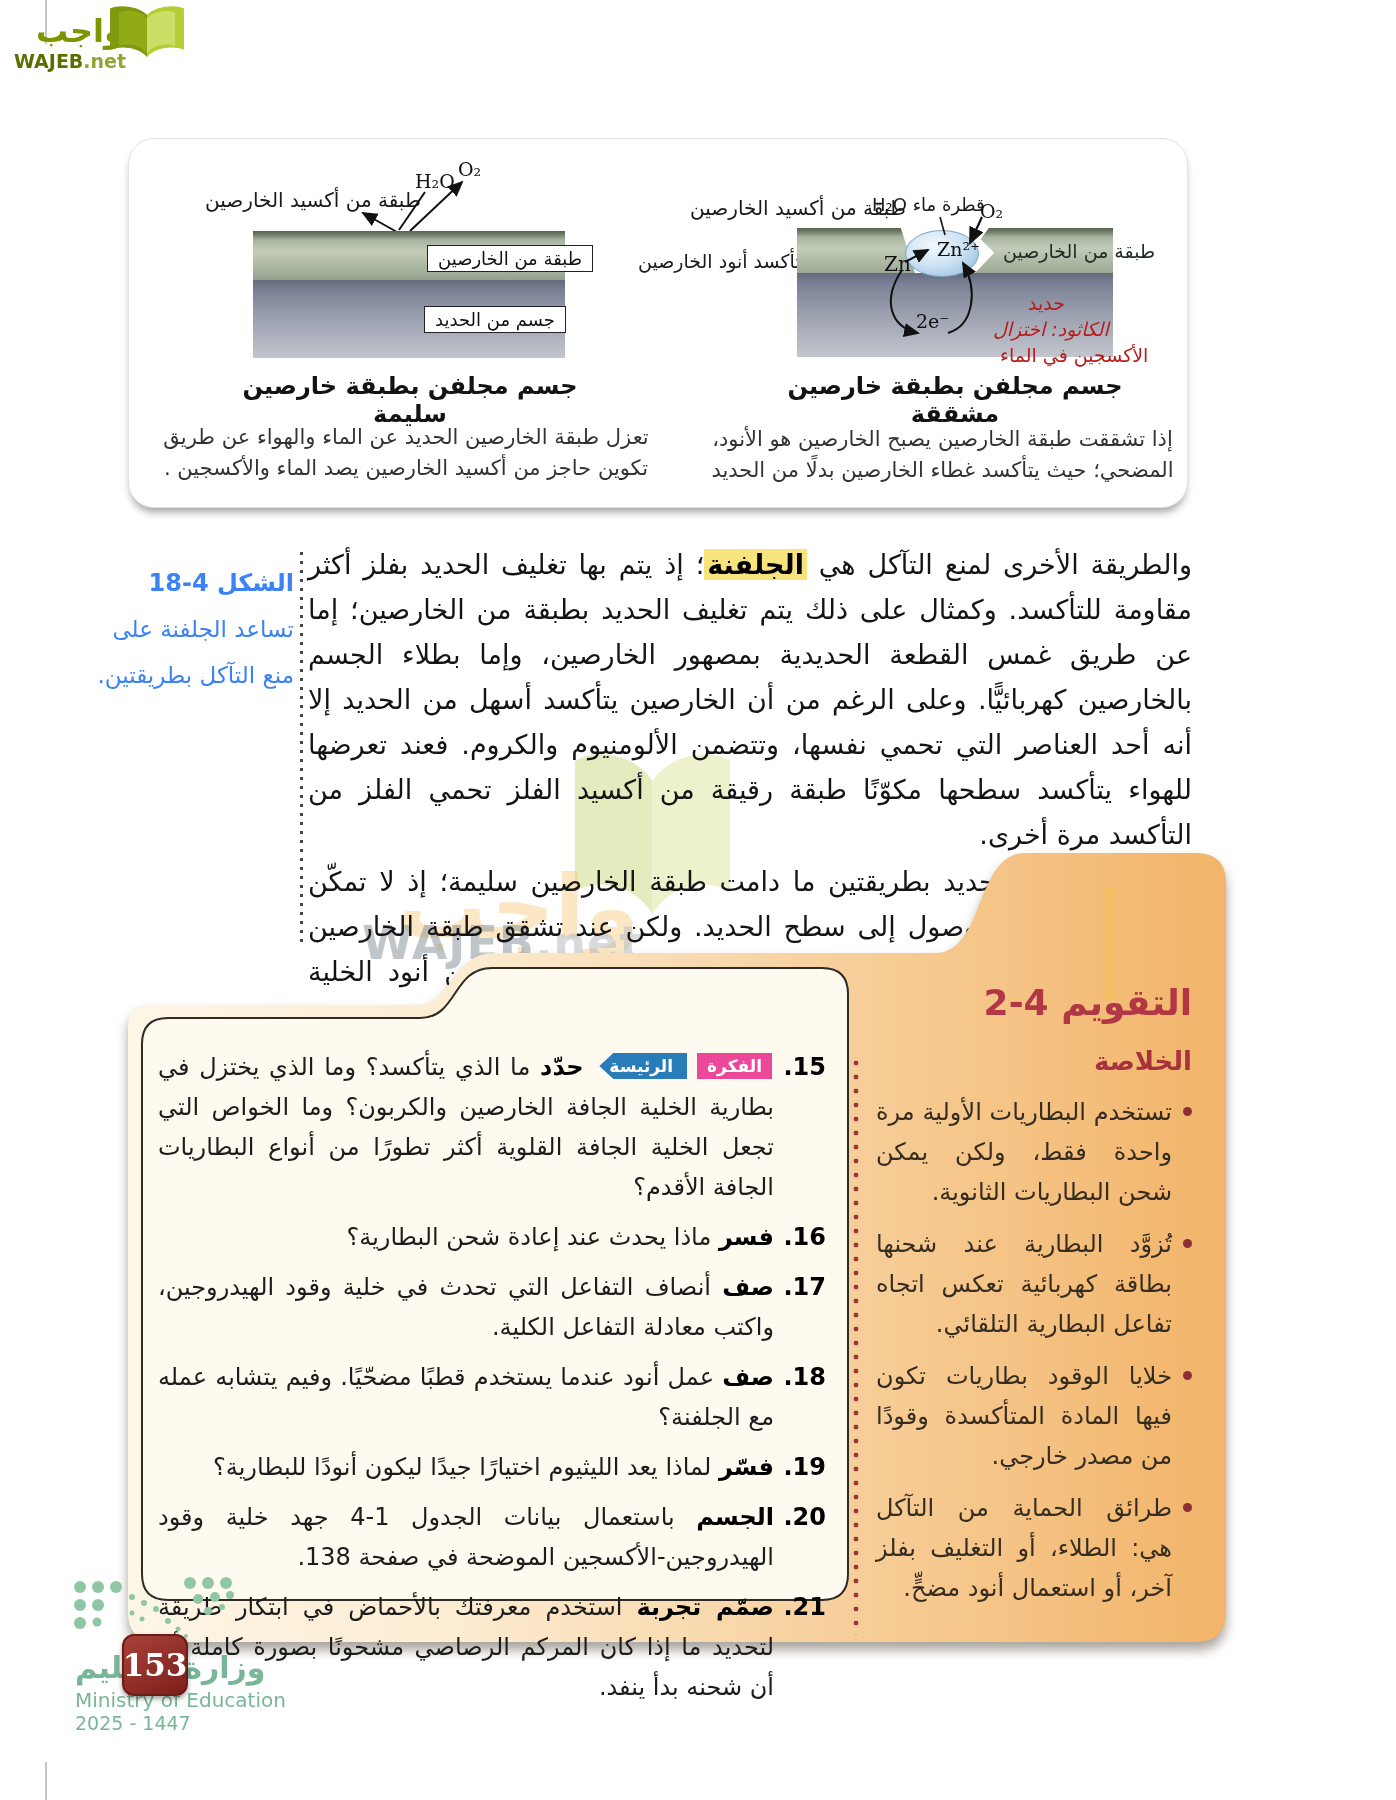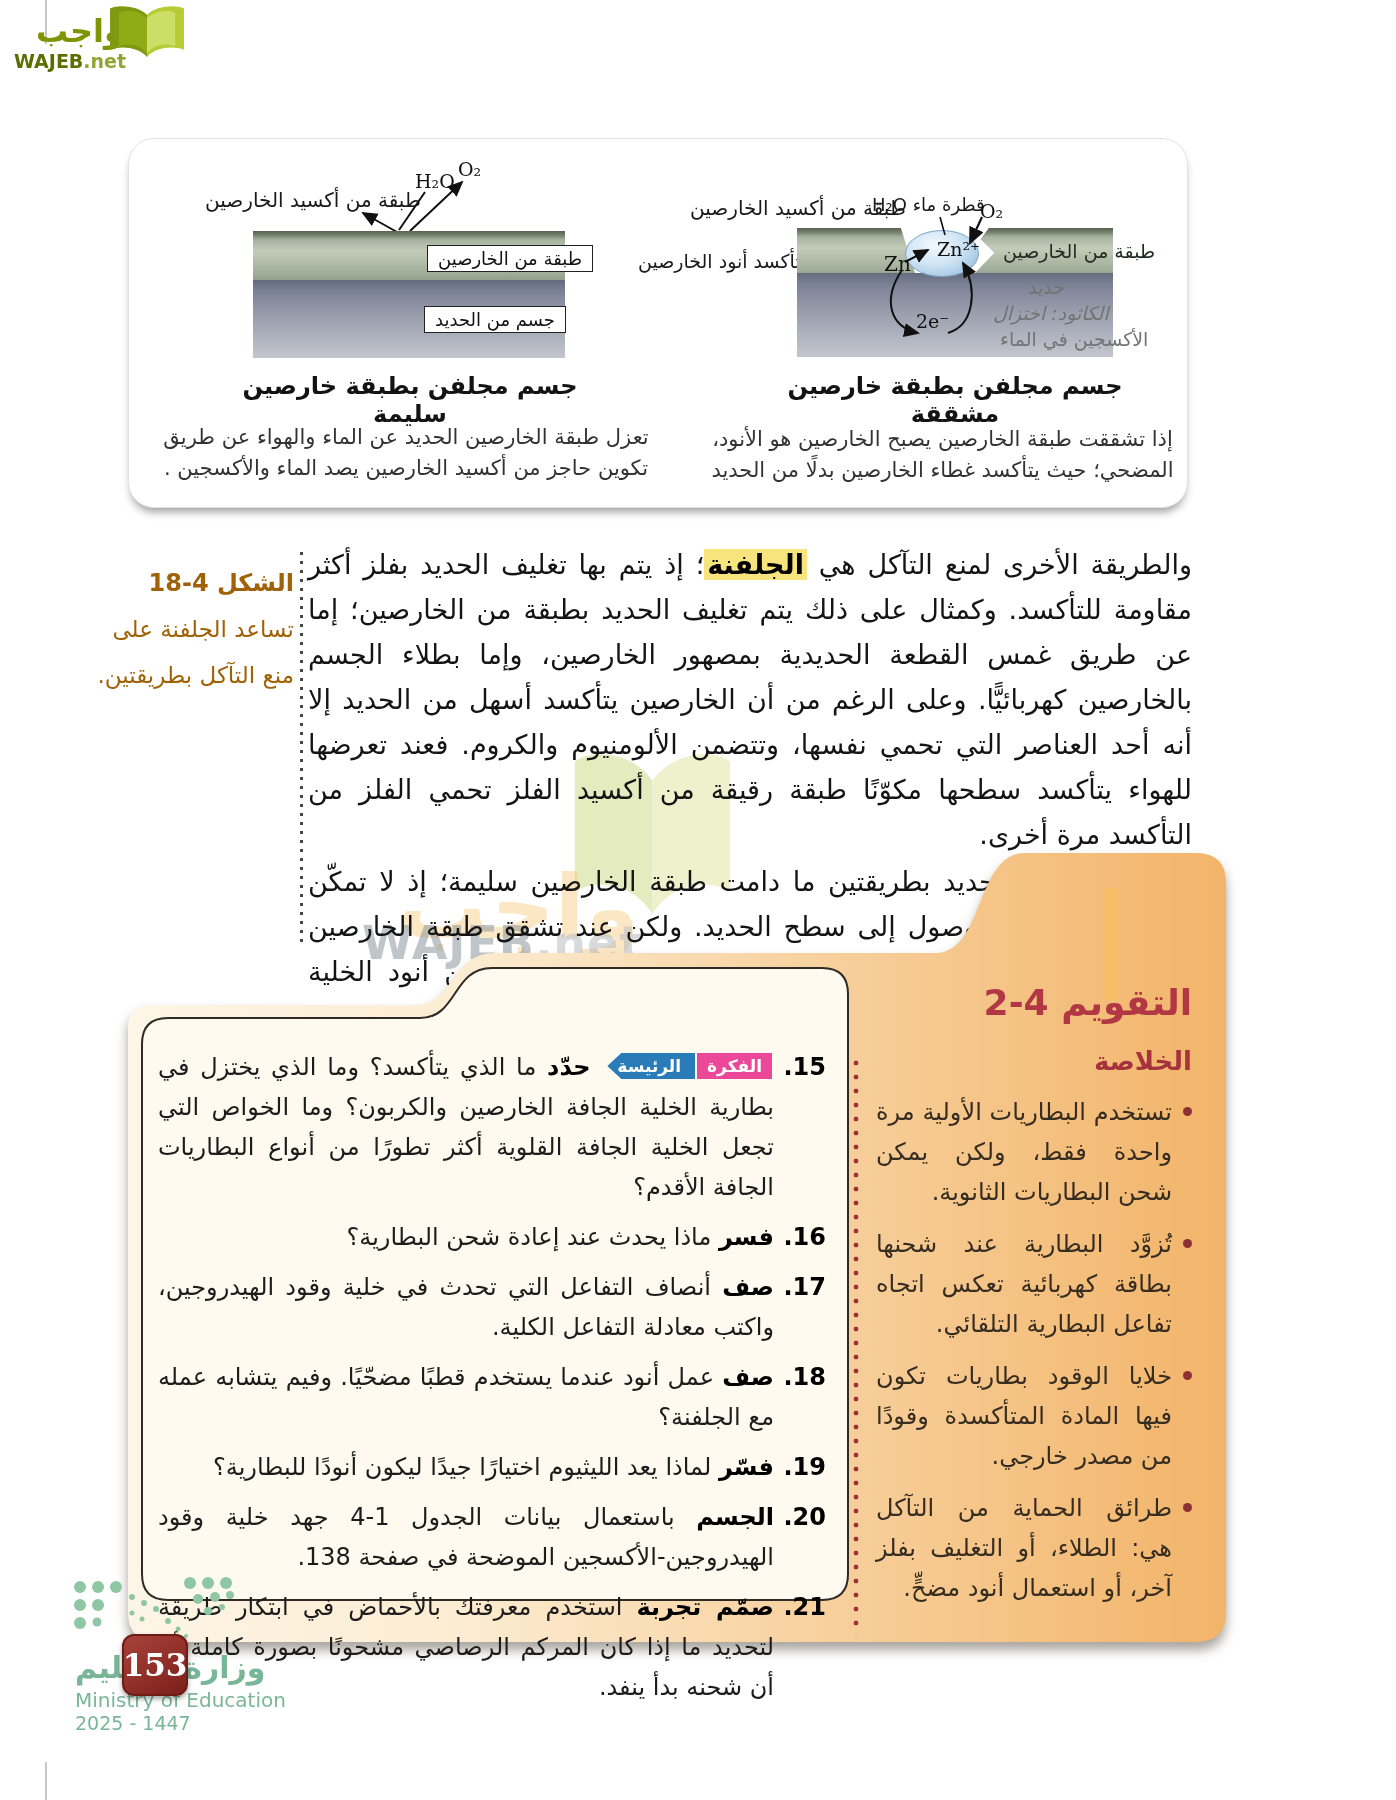--- a/index.html
+++ b/index.html
@@ -30,32 +30,32 @@
   .layer{position:absolute;}
   .zinc-grad{background:linear-gradient(180deg,#55634f 0,#72806b 4px,#a6b39f 9px,#c3ccb9 20px,#9dab96 44px,#93a18c 100%);}
   .iron-grad{background:linear-gradient(180deg,#646b7e 0,#7d8396 12px,#989dac 45%,#c3c6ce 100%);}
   .label-box{
     position:absolute;background:#fff;border:1.6px solid #222;
     font-size:18px;color:#111;padding:2px 10px;white-space:nowrap;text-align:center;
   }
   .fig-caption{position:absolute;font-weight:bold;font-size:24px;color:#131313;text-align:center;}
   .fig-desc{position:absolute;font-size:21px;line-height:31px;color:#333;text-align:center;}
   .on-metal{position:absolute;font-size:19px;white-space:nowrap;}
-  .on-metal.light{color:#737373;}
+  .on-metal.light{color:#b91c1c;margin-top:16px;}
   .on-metal.dark{color:#1f2a22;}
   .droplet{
     position:absolute;left:905px;top:230px;width:72px;height:45px;border-radius:50%;
     background:radial-gradient(ellipse at 38% 32%,#f2f8fc 0%,#cfe4f4 45%,#a9cbe6 75%,#92b9da 100%);
     border:1px solid #7fa8c9;
   }
 
   
   .figref{
     position:absolute;left:96px;top:560px;width:198px;
-    font-size:23px;line-height:46px;color:#a16207;text-align:right;
+    font-size:23px;line-height:46px;color:#3b82f6;text-align:right;
   }
   .figref b{font-size:24px;}
 
   
   .dotted-v{
     position:absolute;left:300px;top:552px;width:3px;height:396px;
     background-image:repeating-linear-gradient(to bottom,#474747 0 3px,transparent 3px 9px);
   }
 
   
@@ -104,21 +104,21 @@
   .q{position:relative;padding-right:52px;margin-bottom:10px;}
   .q-num{position:absolute;right:0;top:0;font-weight:bold;color:#000;}
   .q-lead{font-weight:bold;color:#000;}
   .badge{display:inline-flex;vertical-align:middle;margin:0 2px 4px 6px;}
   .badge-idea{
     background:#ec4899;color:#fff;font-size:17px;font-weight:bold;
     padding:3px 10px;line-height:20px;
   }
   .badge-main{
     background:#2a7cb8;color:#fff;font-size:17px;font-weight:bold;
-    padding:3px 14px 3px 10px;line-height:20px;margin-right:2px;
+    padding:3px 14px 3px 10px;line-height:20px;margin-right:10px;
     clip-path:polygon(0 50%,16% 0,100% 0,100% 100%,16% 100%);
   }
 
   
   .min-ar{font-size:30px;font-weight:bold;color:#79b698;letter-spacing:1px;}
   .min-en{font-size:20px;color:#79b698;}
   .min-year{font-size:19px;color:#79b698;}
   .page-badge{
     position:absolute;left:122px;top:1634px;width:62px;height:58px;border-radius:12px;
     background:linear-gradient(145deg,#a8423a,#7c1f1a);border:2px solid #6d1b16;

